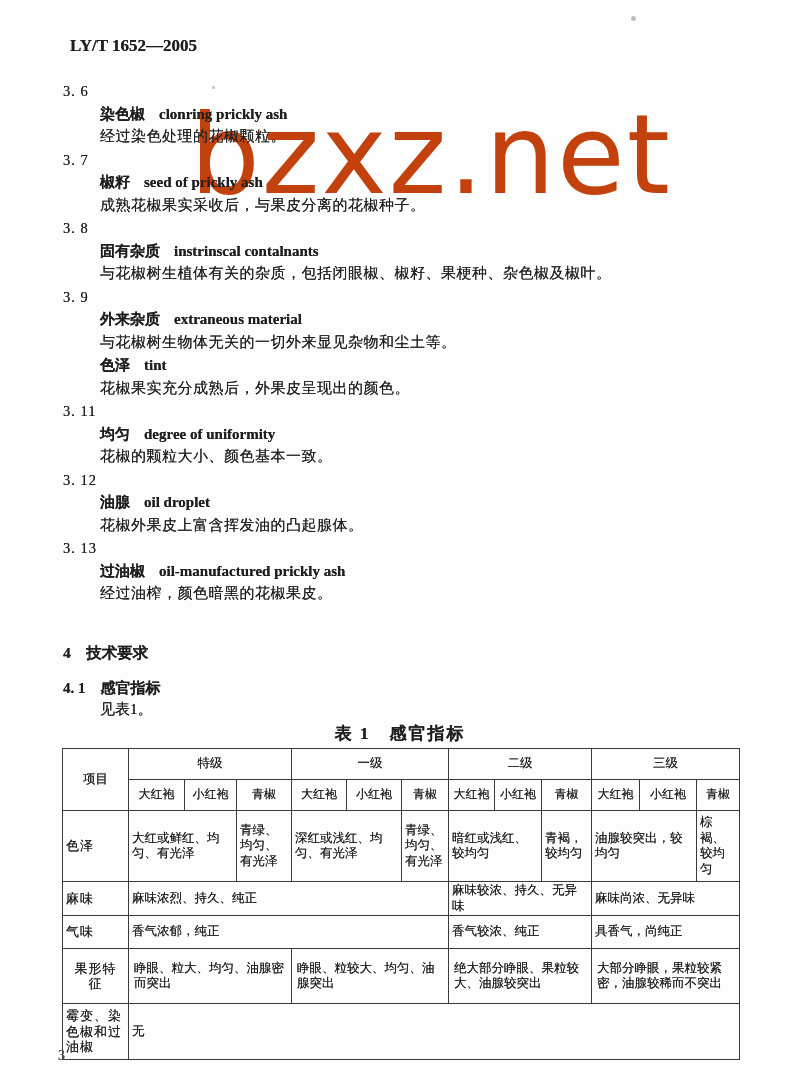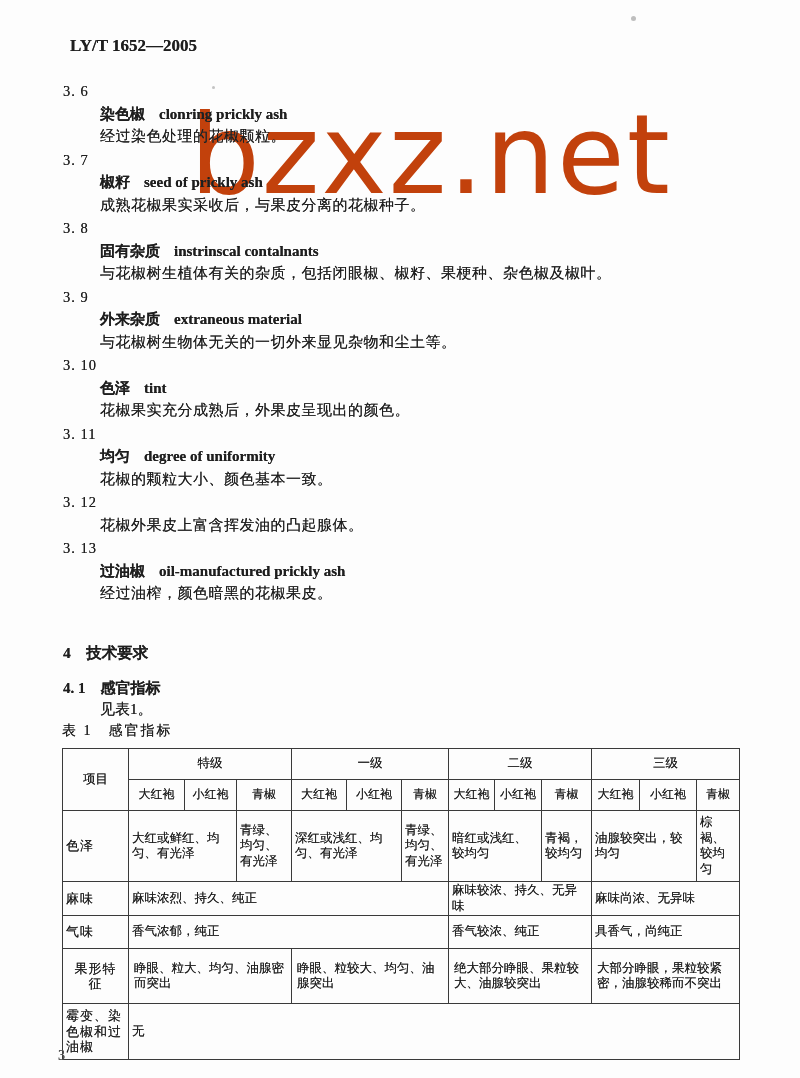--- a/index.html
+++ b/index.html
@@ -28,22 +28,22 @@
   .def-num{margin-left:63px;font-size:14.5px;line-height:22.5px;letter-spacing:1px;}
   .def-term{margin-left:100px;font-weight:bold;font-size:15px;line-height:22.5px;}
   .def-term .en{margin-left:14px;font-family:"Liberation Serif",serif;}
   .def-body{margin-left:100px;font-size:15px;line-height:22.5px;letter-spacing:.5px;}
 
   .sec4{position:absolute;left:0;top:642px;width:800px;}
   .sec4-title{margin-left:63px;font-weight:bold;font-size:15.5px;line-height:22px;}
   .sec4-sub{margin-left:63px;margin-top:13px;font-weight:bold;font-size:15px;line-height:22px;}
   .sec4-note{margin-left:100px;font-size:15px;line-height:20px;}
 
-  .tbl-title{position:absolute;left:62px;top:722px;width:676px;text-align:left;
-    font-weight:normal;font-size:14px;letter-spacing:2px;}
+  .tbl-title{position:absolute;left:62px;top:722px;width:676px;text-align:center;
+    font-weight:bold;font-size:17px;letter-spacing:2px;}
   table.sensory{
     position:absolute;left:62px;top:748px;width:677px;
     border-collapse:collapse;table-layout:fixed;
     font-size:12.5px;line-height:15.5px;
   }
   table.sensory th,table.sensory td{
     border:1px solid #3a3a3a;
     vertical-align:middle;
     padding:1px 3px;font-weight:normal;
     overflow:hidden;
@@ -90,33 +90,33 @@
         <div class="def-body">与花椒树生植体有关的杂质，包括闭眼椒、椒籽、果梗种、杂色椒及椒叶。</div>
       </div>
 
       <div class="def">
         <div class="def-num">3. 9</div>
         <div class="def-term"><span>外来杂质</span><span class="en">extraneous material</span></div>
         <div class="def-body">与花椒树生物体无关的一切外来显见杂物和尘土等。</div>
       </div>
 
       <div class="def">
-        <div class="def-num">3. 10</div>
         <div class="def-term"><span>色泽</span><span class="en">tint</span></div>
         <div class="def-body">花椒果实充分成熟后，外果皮呈现出的颜色。</div>
       </div>
 
       <div class="def">
         <div class="def-num">3. 11</div>
         <div class="def-term"><span>均匀</span><span class="en">degree of uniformity</span></div>
         <div class="def-body">花椒的颗粒大小、颜色基本一致。</div>
       </div>
 
       <div class="def">
         <div class="def-num">3. 12</div>
+        <div class="def-term"><span>油腺</span><span class="en">oil droplet</span></div>
         <div class="def-body">花椒外果皮上富含挥发油的凸起腺体。</div>
       </div>
 
       <div class="def">
         <div class="def-num">3. 13</div>
         <div class="def-term"><span>过油椒</span><span class="en">oil-manufactured prickly ash</span></div>
         <div class="def-body">经过油榨，颜色暗黑的花椒果皮。</div>
       </div>
 
     </div>

